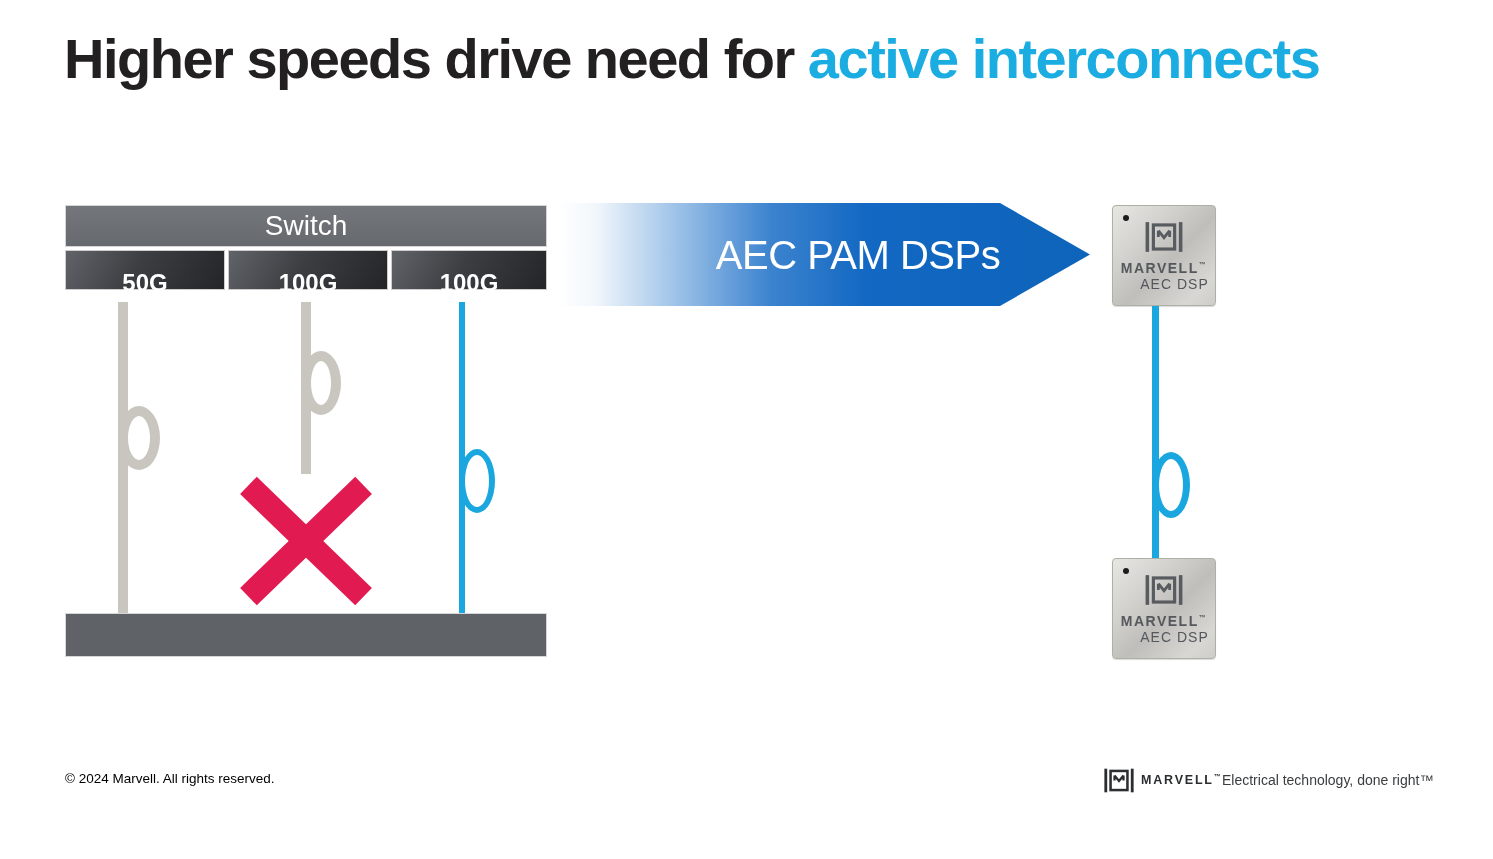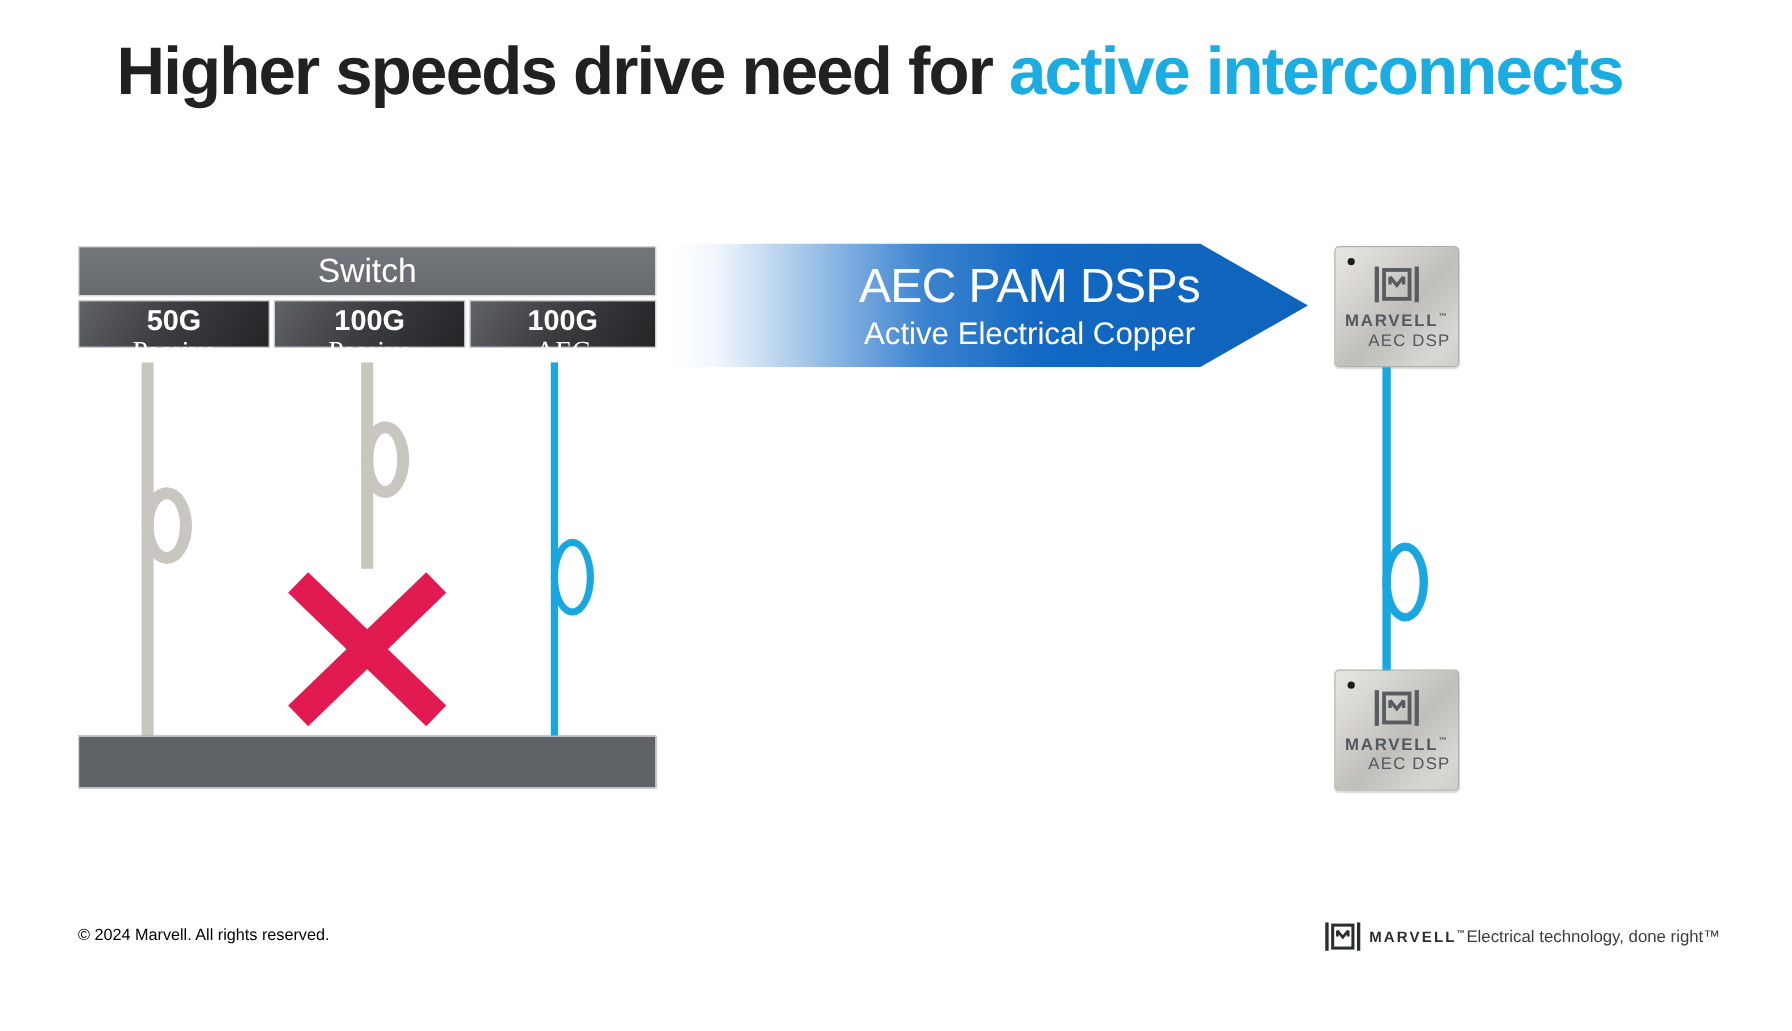--- a/index.html
+++ b/index.html
@@ -9,36 +9,36 @@
     position: relative;
     width: 1493px; height: 859px;
     background: #ffffff;
     overflow: hidden;
   }
 
   
   .page-title {
     position: absolute; left: 64px; top: 26px;
     font-size: 56px; font-weight: 700; letter-spacing: -1.5px;
-    color: #232021; white-space: nowrap; line-height: 66px; margin-left: 33px;
+    color: #232021; white-space: nowrap; line-height: 66px;
   }
   .page-title .accent { color: #1bade2; }
 
   
   .switch-header {
     position: absolute; left: 65px; top: 205px; width: 482px; height: 42px;
     background: linear-gradient(180deg, #73767a 0%, #66696d 100%);
     border: 1px solid #d6d6d6;
     color: #ffffff; font-size: 28px; text-align: center; line-height: 40px;
   }
   .port {
     position: absolute; top: 250px; height: 40px;
     background: linear-gradient(120deg, #606368 0%, #3c3e42 45%, #232527 100%);
     border: 1px solid #cdcdcd;
-    color: #ffffff; text-align: center; padding-top: 4px;
+    color: #ffffff; text-align: center; padding-top: 19px;
   }
   .port-1 { left: 65px;  width: 160px; }
   .port-2 { left: 228px; width: 160px; }
   .port-3 { left: 391px; width: 156px; }
   .port-speed { font-size: 24px; font-weight: 700; line-height: 26px; }
   .port-type  { font-size: 23px; font-weight: 400; line-height: 24px; font-family: Liberation Serif, serif; }
 
   
   .cable-line { position: absolute; }
   .cable-gray { background: #c9c6c0; }
@@ -176,21 +176,20 @@
           <stop offset="0.22" stop-color="#9fc3e8"></stop>
           <stop offset="0.40" stop-color="#3c83cf"></stop>
           <stop offset="0.58" stop-color="#1268c2"></stop>
           <stop offset="1" stop-color="#0e63ba"></stop>
         </linearGradient>
       </defs>
       <polygon points="0,0 442,0 532,51.5 442,103 0,103" fill="url(#arrowGrad)"></polygon>
     </svg>
     <div class="arrow-text">
       <div class="arrow-title">AEC PAM DSPs</div>
-      <div class="arrow-subtitle">Active Electrical Copper</div>
     </div>
   </div>
 
   <div class="chip chip-1">
     <div class="chip-dot"></div>
     <svg class="chip-emblem" viewBox="0 0 52 48" fill="none">
       <rect x="0" y="3" width="5" height="42" fill="currentColor"></rect>
       <rect x="47" y="3" width="5" height="42" fill="currentColor"></rect>
       <rect x="11" y="7" width="30" height="34" stroke="currentColor" stroke-width="4.5"></rect>
       <path d="M18 15 V24 M34 15 V24 M18 15 L26 25 L34 15" stroke="currentColor" stroke-width="4"></path>

